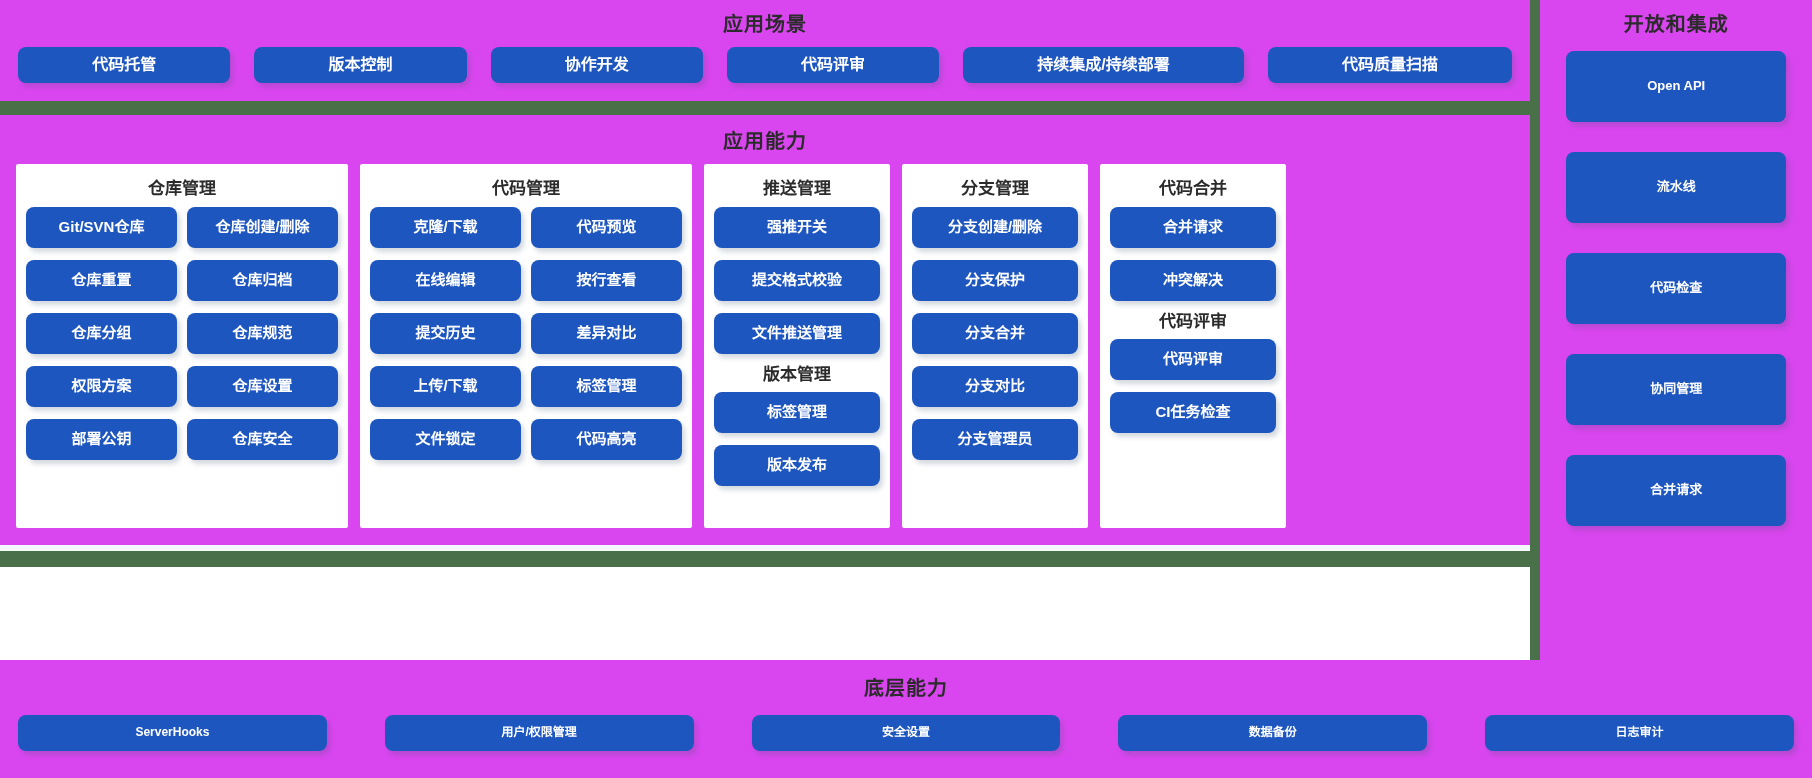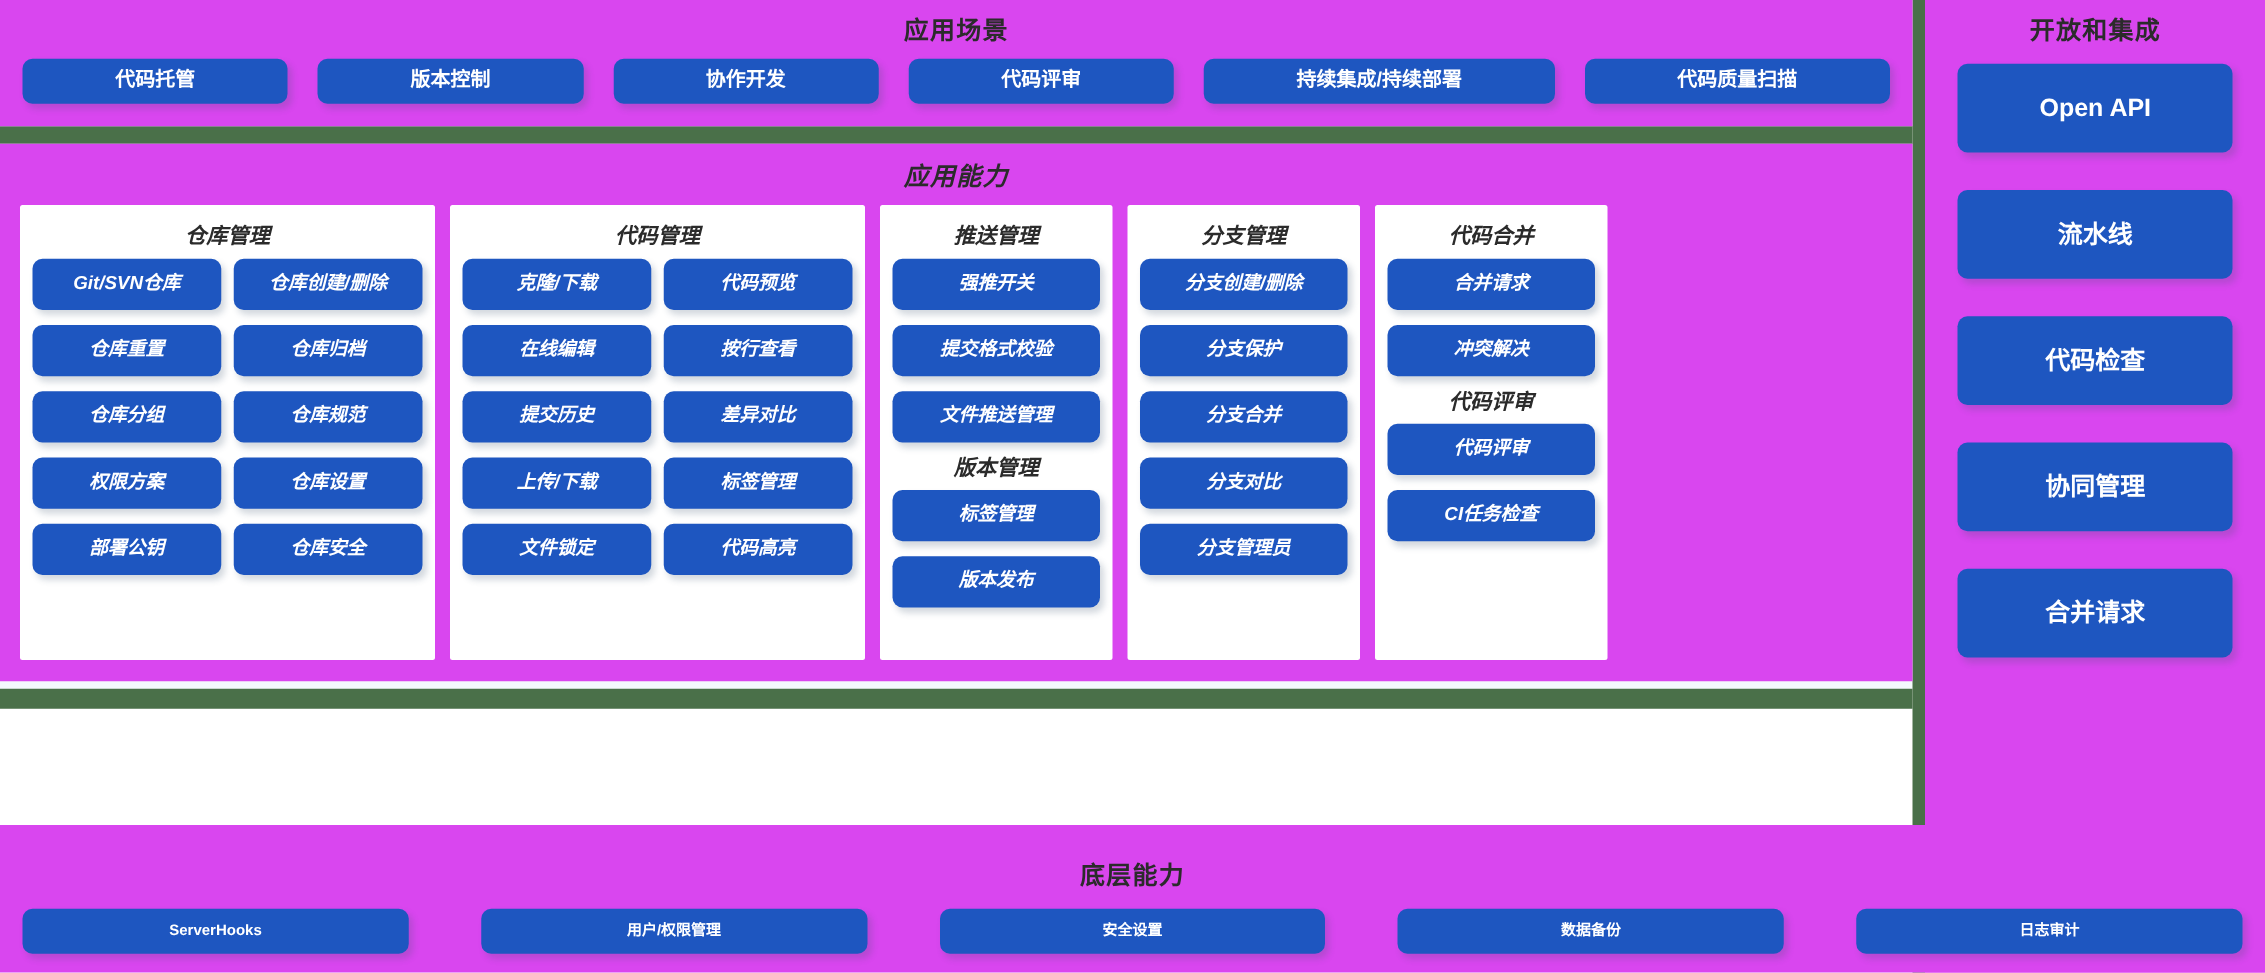--- a/index.html
+++ b/index.html
@@ -88,21 +88,20 @@
     margin-right: 24px;
   }
   .scenario-row .pill:last-child { margin-right: 0; }
 
   .rule-top { height: 14px; }
 
   
   #capability-band {
     height: 430px;
     padding-top: 4px;
-    font-style: italic;
   }
   #capability-band .band-title { margin: 6px 0 10px 0; }
 
   .cap-columns {
     display: flex;
     flex-direction: row;
     padding: 0 16px;
     gap: 12px;
     align-items: flex-start;
   }
@@ -145,21 +144,21 @@
     height: 41px;
     font-size: 15px;
     padding: 0 4px;
   }
 
   .rule-mid { height: 16px; }
 
   
   #foundation-band {
     height: 118px;
-    padding-top: 16px;
+    padding-top: 4px;
     width: 1812px;
   }
   #foundation-band .band-title { margin: 8px 0 14px 0; }
   .foundation-row {
     display: flex;
     flex-direction: row;
     padding: 0 18px;
     gap: 58px;
   }
   .foundation-row .pill {
@@ -186,21 +185,21 @@
   }
   #integration-band .band-title { margin: 2px 0 14px 0; }
   .integration-list {
     display: flex;
     flex-direction: column;
     padding: 0 26px;
     gap: 30px;
   }
   .integration-list .pill {
     height: 71px;
-    font-size: 20px;
+    font-size: 13px;
   }
 
   
   .bottom-spacer { height: 6px; background: #f4f9fd; }
 </style>
 </head>
 <body>
 
 <div id="diagram">
 

